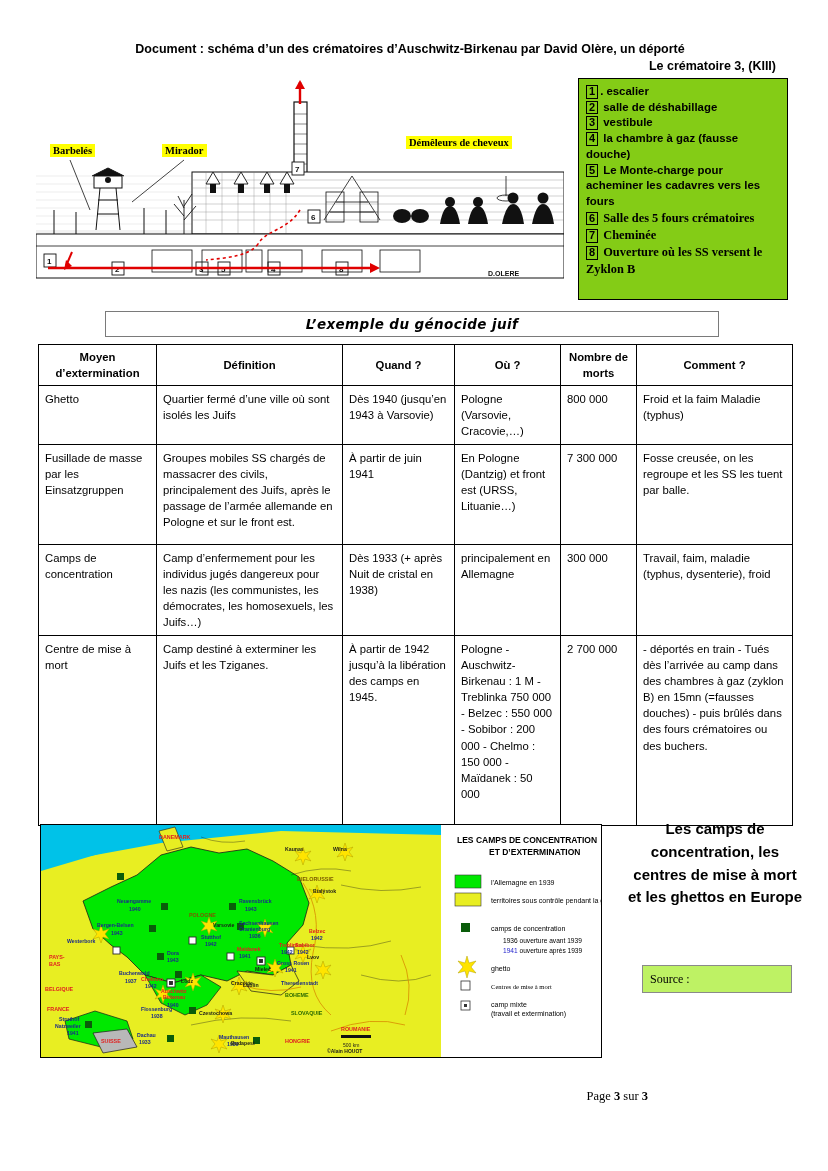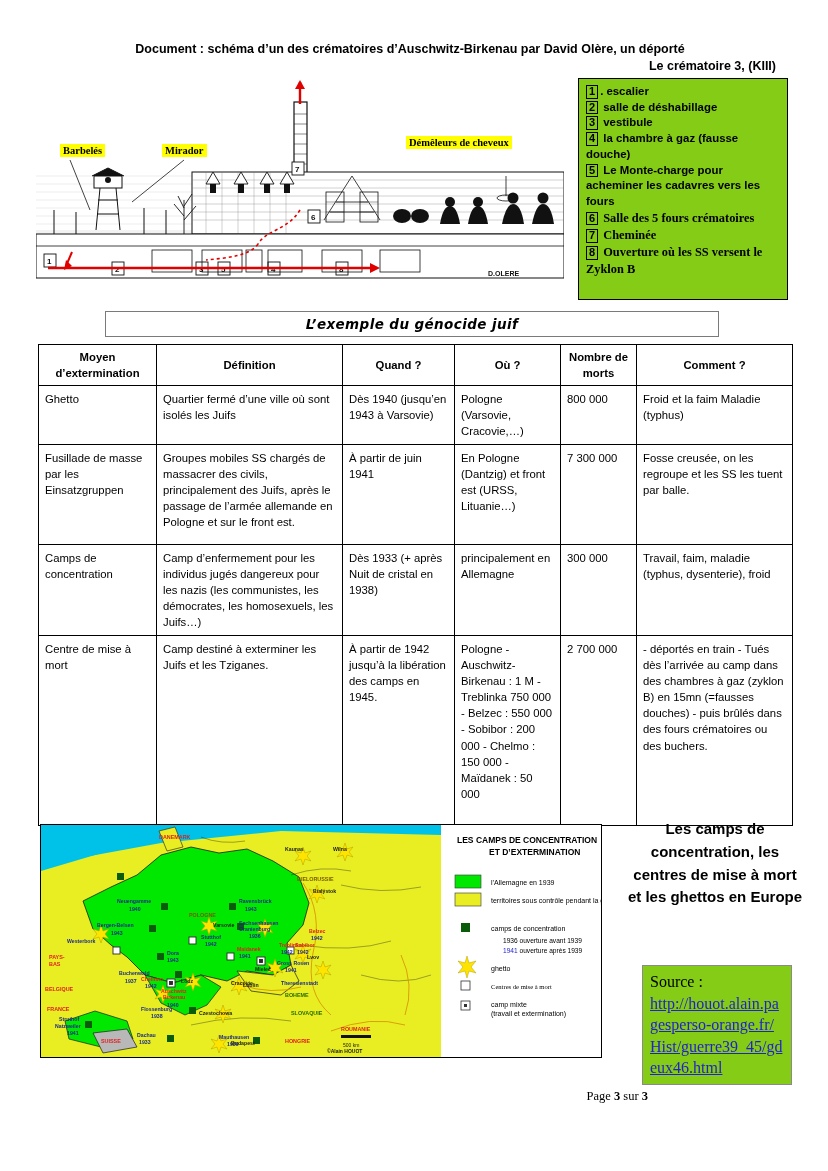--- a/index.html
+++ b/index.html
@@ -27,21 +27,21 @@
   .schema{
     position:absolute;left:36px;top:80px;width:528px;height:218px;
     background:#ffffff;overflow:hidden;
   }
   .schema svg{display:block;}
   .hl{
     position:absolute;background:#ffff00;color:#000;
     font-family:"Liberation Serif", serif;font-weight:bold;font-size:10.5px;
     padding:1px 3px;white-space:nowrap;
   }
-  .lbl-barbeles{left:24px;top:64px;}
+  .lbl-barbeles{left:14px;top:64px;}
   .lbl-mirador{left:126px;top:64px;}
   .lbl-demeleurs{left:370px;top:56px;}
 
   
   .legend-box{
     position:absolute;left:578px;top:78px;width:210px;height:222px;
     border:1.3px solid #000;background:#84cc16;
     padding:5px 7px 5px 7px;box-sizing:border-box;
   }
   .lg-line{font-size:11.4px;font-weight:bold;line-height:1.38;}
@@ -86,22 +86,22 @@
   }
   .mapwrap svg{display:block;}
 
   
   .map-heading{
     position:absolute;left:626px;top:818px;width:178px;
     text-align:center;font-weight:bold;font-size:15px;line-height:1.52;
   }
   .source-box{
     position:absolute;left:642px;top:965px;width:150px;
-    border:1px solid #8a8a8a;background:#84cc16;padding:5px 7px;box-sizing:border-box;
-    font-family:"Liberation Serif", serif;font-size:16px;line-height:1.35;
+    border:1px solid #8a8a8a;background:#bef264;padding:5px 7px;box-sizing:border-box;
+    font-family:"Liberation Serif", serif;font-size:12px;line-height:1.35;
   }
   .source-box .lnk{color:#2222cc;text-decoration:underline;word-break:break-all;display:block;}
 
   .footer{
     position:absolute;right:36px;top:1089px;
     font-family:"Liberation Serif", serif;font-size:12.5px;
   }
   .footer b{font-weight:bold;}
 </style>
 </head>
@@ -549,20 +549,19 @@
         <text x="450" y="182" font-size="7">camp mixte</text>
         <text x="450" y="191" font-size="7">(travail et extermination)</text>
       </g>
     </svg>
   </div>
 
   <div class="map-heading">Les camps de concentration, les centres de mise à mort et les ghettos en Europe</div>
 
   <div class="source-box">
     <span>Source :</span>
-    <span class="lnk">http://houot.alain.pagesperso-orange.fr/Hist/guerre39_45/gdeux46.html</span>
   </div>
 
   <div class="footer">
     <span>Page </span><b>3</b><span> sur </span><b>3</b>
   </div>
 
 </div>
 
 </body></html>

